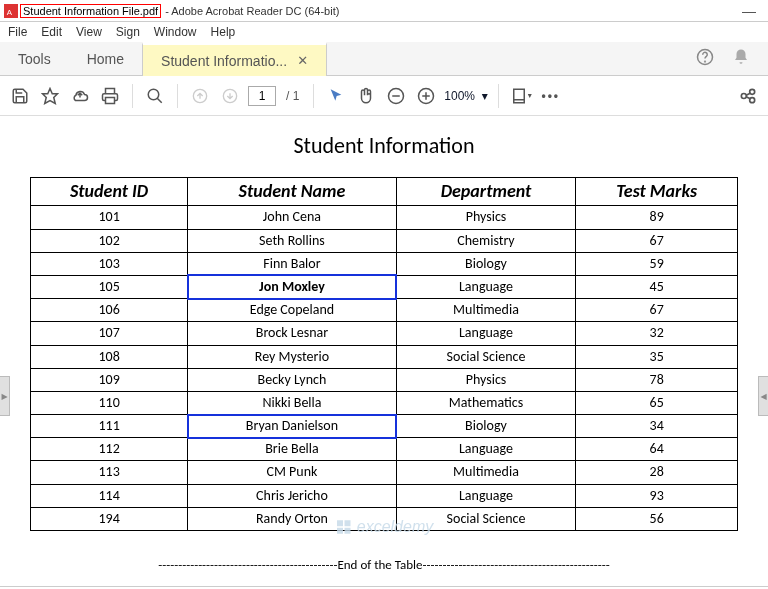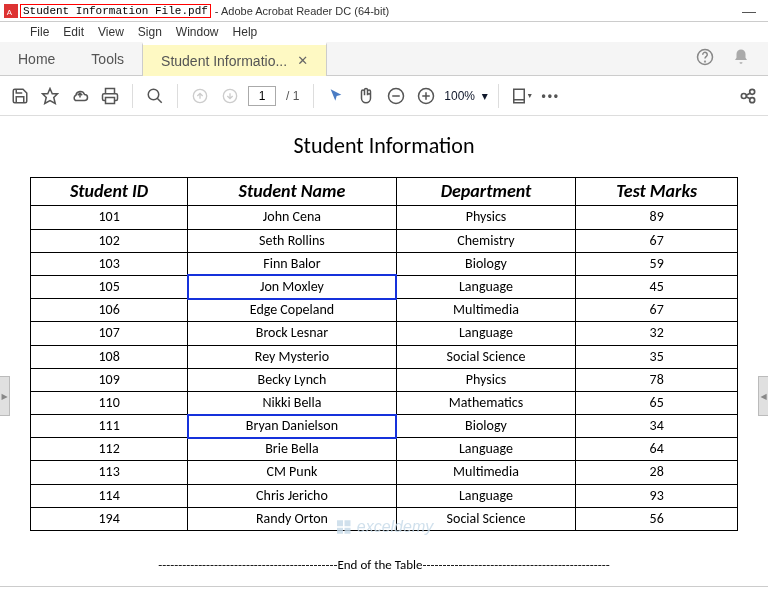--- a/index.html
+++ b/index.html
@@ -1,25 +1,25 @@
 <!DOCTYPE html>
 <html><head>
   <meta charset="utf-8">
   <style>
     * { box-sizing: border-box; margin: 0; padding: 0; }
     body { font-family: "Segoe UI", Arial, sans-serif; font-size: 12px; background: #fff; width: 768px; overflow: hidden; }
     
     .titlebar { display: flex; align-items: center; height: 22px; padding: 0 4px; border-bottom: 1px solid #ccc; }
     .titlebar .pdf-icon { width: 14px; height: 14px; display: inline-flex; align-items: center; justify-content: center; margin-right: 2px; }
-    .titlebar .filename { font-size: 11px; border: 1px solid red; padding: 0 2px; margin-right: 4px; font-family: Liberation Mono, monospace; }
+    .titlebar .filename { font-size: 11px; border: 1px solid red; padding: 0 2px; margin-right: 4px; }
     .titlebar .app-title { font-size: 11px; color: #333; }
     .titlebar .spacer { flex: 1; }
     .titlebar .win-btn { width: 30px; text-align: center; color: #555; font-size: 14px; }
     
-    .menubar { display: flex; gap: 14px; padding: 3px 8px; font-size: 12px; color: #333; margin-left: 22px; }
+    .menubar { display: flex; gap: 14px; padding: 3px 8px; font-size: 12px; color: #333; }
     
     .tabbar { display: flex; align-items: stretch; background: #f5f5f5; border-bottom: 1px solid #ccc; height: 34px; }
     .tabbar .tab { display: flex; align-items: center; padding: 0 18px; font-size: 14px; color: #555; cursor: pointer; }
     .tabbar .tab.active { background: #fef9c3; border-top: 3px solid #fff; border-left: 1px solid #ccc; border-right: 1px solid #ccc; margin-bottom: -1px; }
     .tabbar .tab .close { margin-left: 10px; color: #666; font-size: 13px; }
     .tabbar .spacer { flex: 1; }
     .tabbar .right-icons { display: flex; align-items: center; gap: 18px; padding-right: 18px; color: #888; }
     
     .toolbar { display: flex; align-items: center; height: 40px; padding: 0 8px; border-bottom: 1px solid #ddd; gap: 6px; }
     .tool-icon { width: 24px; height: 24px; display: flex; align-items: center; justify-content: center; color: #555; cursor: pointer; }
@@ -68,24 +68,24 @@
   <span>File</span>
   <span>Edit</span>
   <span>View</span>
   <span>Sign</span>
   <span>Window</span>
   <span>Help</span>
 </div>
 
 <div class="tabbar">
   <div class="tab">
-      <span>Home</span>
+      <span>Tools</span>
     </div>
   <div class="tab">
-      <span>Tools</span>
+      <span>Home</span>
     </div>
   <div class="tab active">
     <span>Student Informatio...</span>
     <span class="close">✕</span>
   </div>
   <div class="spacer"></div>
   <div class="right-icons">
     <span><svg width="18" height="18" viewBox="0 0 24 24" fill="none" stroke="#888" stroke-width="2">
           <circle cx="12" cy="12" r="10"></circle>
           <path d="M9 9a3 3 0 115 2c-1 1-2 1.5-2 3"></path>
@@ -218,21 +218,21 @@
           <td>67</td>
         </tr>
         <tr>
           <td>103</td>
           <td>Finn Balor</td>
           <td>Biology</td>
           <td>59</td>
         </tr>
         <tr>
           <td>105</td>
-          <td style="outline: rgb(21, 49, 219) solid 2px; outline-offset: -1px;">Jon Moxley</td>
+          <td style="outline: rgb(21, 49, 219) solid 2px; outline-offset: -1px; font-weight: bold;">Jon Moxley</td>
           <td>Language</td>
           <td>45</td>
         </tr>
         <tr>
           <td>106</td>
           <td>Edge Copeland</td>
           <td>Multimedia</td>
           <td>67</td>
         </tr>
         <tr>

